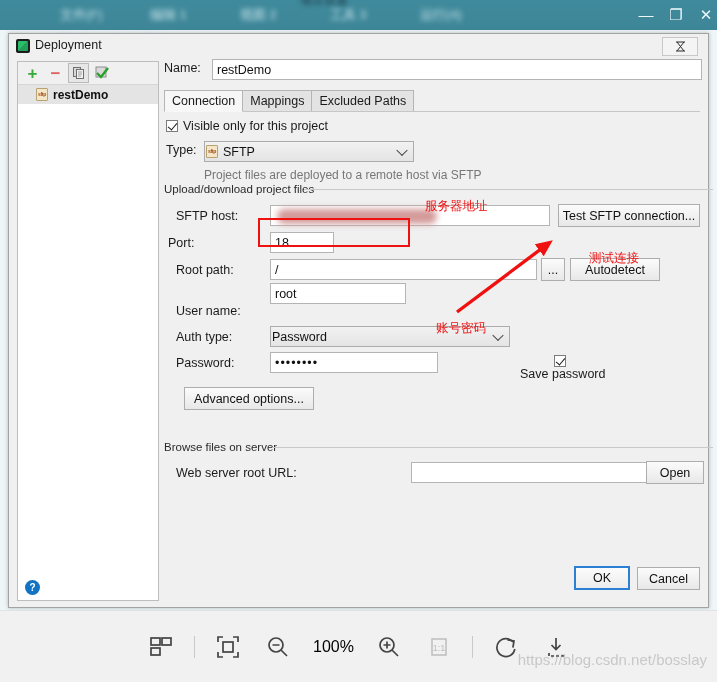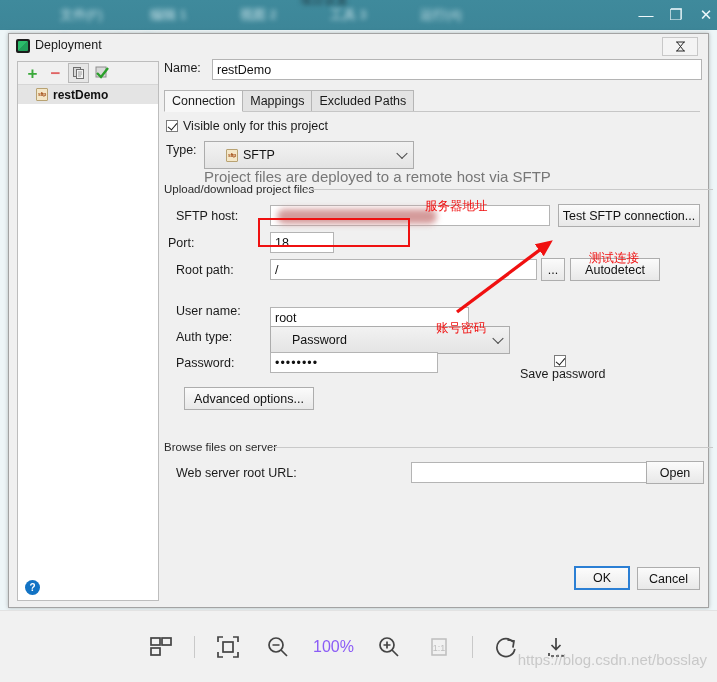--- a/index.html
+++ b/index.html
@@ -118,21 +118,21 @@
   .btn {
     background: linear-gradient(#fbfbfb,#e8e8e8);
     border: 1px solid #adadad; font-size: 12.5px; color: #111;
     display: flex; align-items: center; justify-content: center;
     height: 23px; white-space: nowrap;
   }
   .btn.primary { border: 2px solid #2b7fd4; background: linear-gradient(#fcfcfc,#ececec); }
 
   .combo {
     background: linear-gradient(#f2f2f2,#e4e4e4); border: 1px solid #acacac;
-    height: 28px; display: flex; align-items: center; padding-left: 21px;
+    height: 21px; display: flex; align-items: center; padding-left: 1px;
     font-size: 12.5px; color: #111; position: relative;
   }
   .combo .chev {
     position: absolute; right: 7px; top: 50%; width: 8px; height: 8px;
     border-right: 1.4px solid #4a4a4a; border-bottom: 1.4px solid #4a4a4a;
     transform: translateY(-70%) rotate(45deg);
   }
 
   
   .tabstrip { position: absolute; left: 0; top: 29px; height: 22px; display: flex; }
@@ -150,21 +150,21 @@
     position: relative; margin-right: 5px; flex: none;
   }
   .cbx.checked::after {
     content: ""; position: absolute; left: 3px; top: 0px; width: 4px; height: 8px;
     border-right: 1.6px solid #1b1b1b; border-bottom: 1.6px solid #1b1b1b;
     transform: rotate(40deg);
   }
   .gb-line { position: absolute; height: 1px; background: #c9c9c9; }
   .gb-title { position: absolute; font-size: 11.5px; color: #2a2a2a; background: #f0f0f0; padding-right: 5px; white-space: nowrap; }
 
-  .hint { font-size: 15px; color: #777; }
+  .hint { font-size: 12px; color: #777; }
 
   
   .redact {
     position: absolute; border-radius: 11px;
     filter: blur(3.4px);
   }
 
   
   .annot { position: absolute; color: #f01010; font-size: 12.5px; white-space: nowrap; }
   .redbox { position: absolute; border: 2px solid #ef1010; }
@@ -178,21 +178,21 @@
   }
 
   
   .viewerbar {
     position: absolute; left: 0; bottom: 0; width: 717px; height: 72px;
     background: #f1f1f1; border-top: 1px solid #e2e2e2;
     display: flex; align-items: center; justify-content: center; gap: 16px;
   }
   .vb-item { width: 34px; height: 34px; display: flex; align-items: center; justify-content: center; color: #444; }
   .vb-sep { width: 1px; height: 22px; background: #c9c9c9; }
-  .vb-zoom { font-size: 16px; color: #8b5cf6; padding: 0 2px; }
+  .vb-zoom { font-size: 16px; color: #000000; padding: 0 2px; }
   .watermark {
     position: absolute; right: 10px; bottom: 14px;
     font-size: 15px; color: rgba(150,150,150,0.45); white-space: nowrap;
   }
 </style>
 </head>
 <body>
 
 <div id="root">
 
@@ -301,21 +301,21 @@
       <div class="row" style="left:12px; top:202px;">
         <span class="lbl">Root path:</span>
       </div>
       <div class="tfield" style="position:absolute; left:106px; top:198px; width:267px;">/</div>
       <div class="btn" style="position:absolute; left:377px; top:197px; width:24px;">...</div>
       <div class="btn" style="position:absolute; left:406px; top:197px; width:90px;">Autodetect</div>
 
       <div class="row" style="left:12px; top:243px;">
         <span class="lbl">User name:</span>
       </div>
-      <div class="tfield" style="position:absolute; left:106px; top:246px; width:199px;">root</div>
+      <div class="tfield" style="position:absolute; left:106px; top:222px; width:136px;">root</div>
 
       <div class="row" style="left:12px; top:269px;">
         <span class="lbl">Auth type:</span>
       </div>
       <div class="combo" style="position:absolute; left:106px; top:265px; width:240px;">
         <span>Password</span>
         <span class="chev"></span>
       </div>
 
       <div class="row" style="left:12px; top:295px;">

